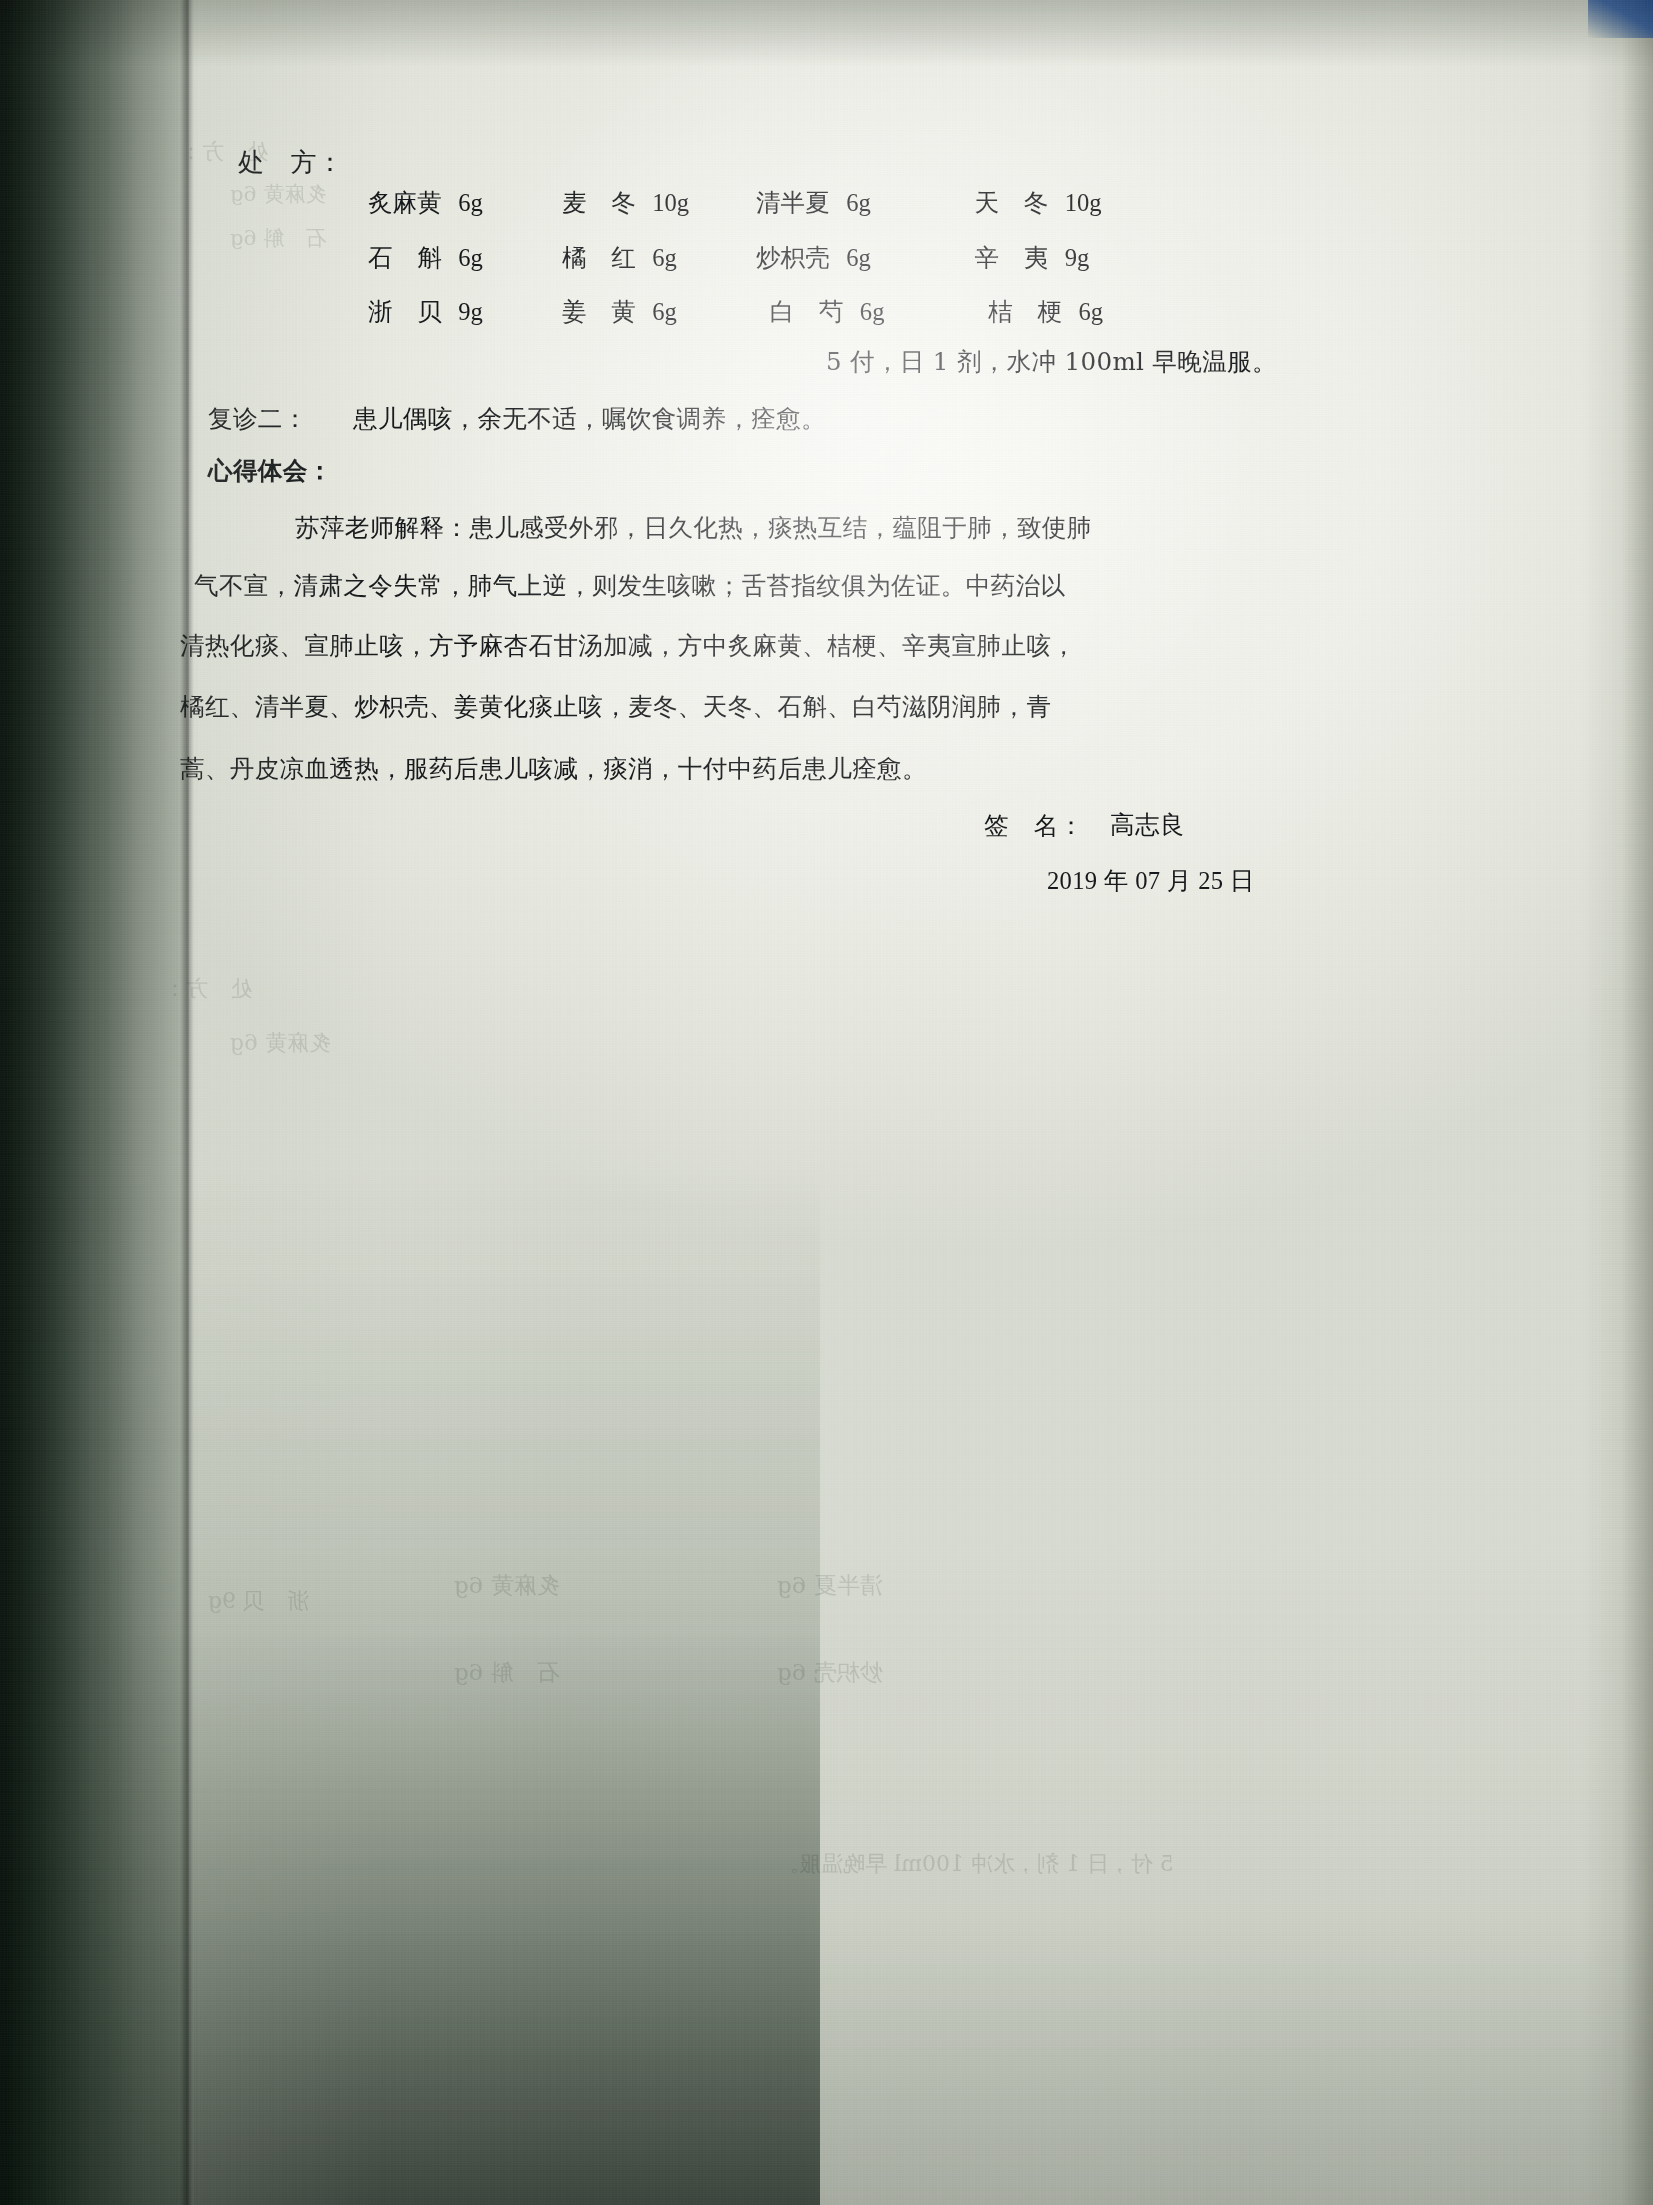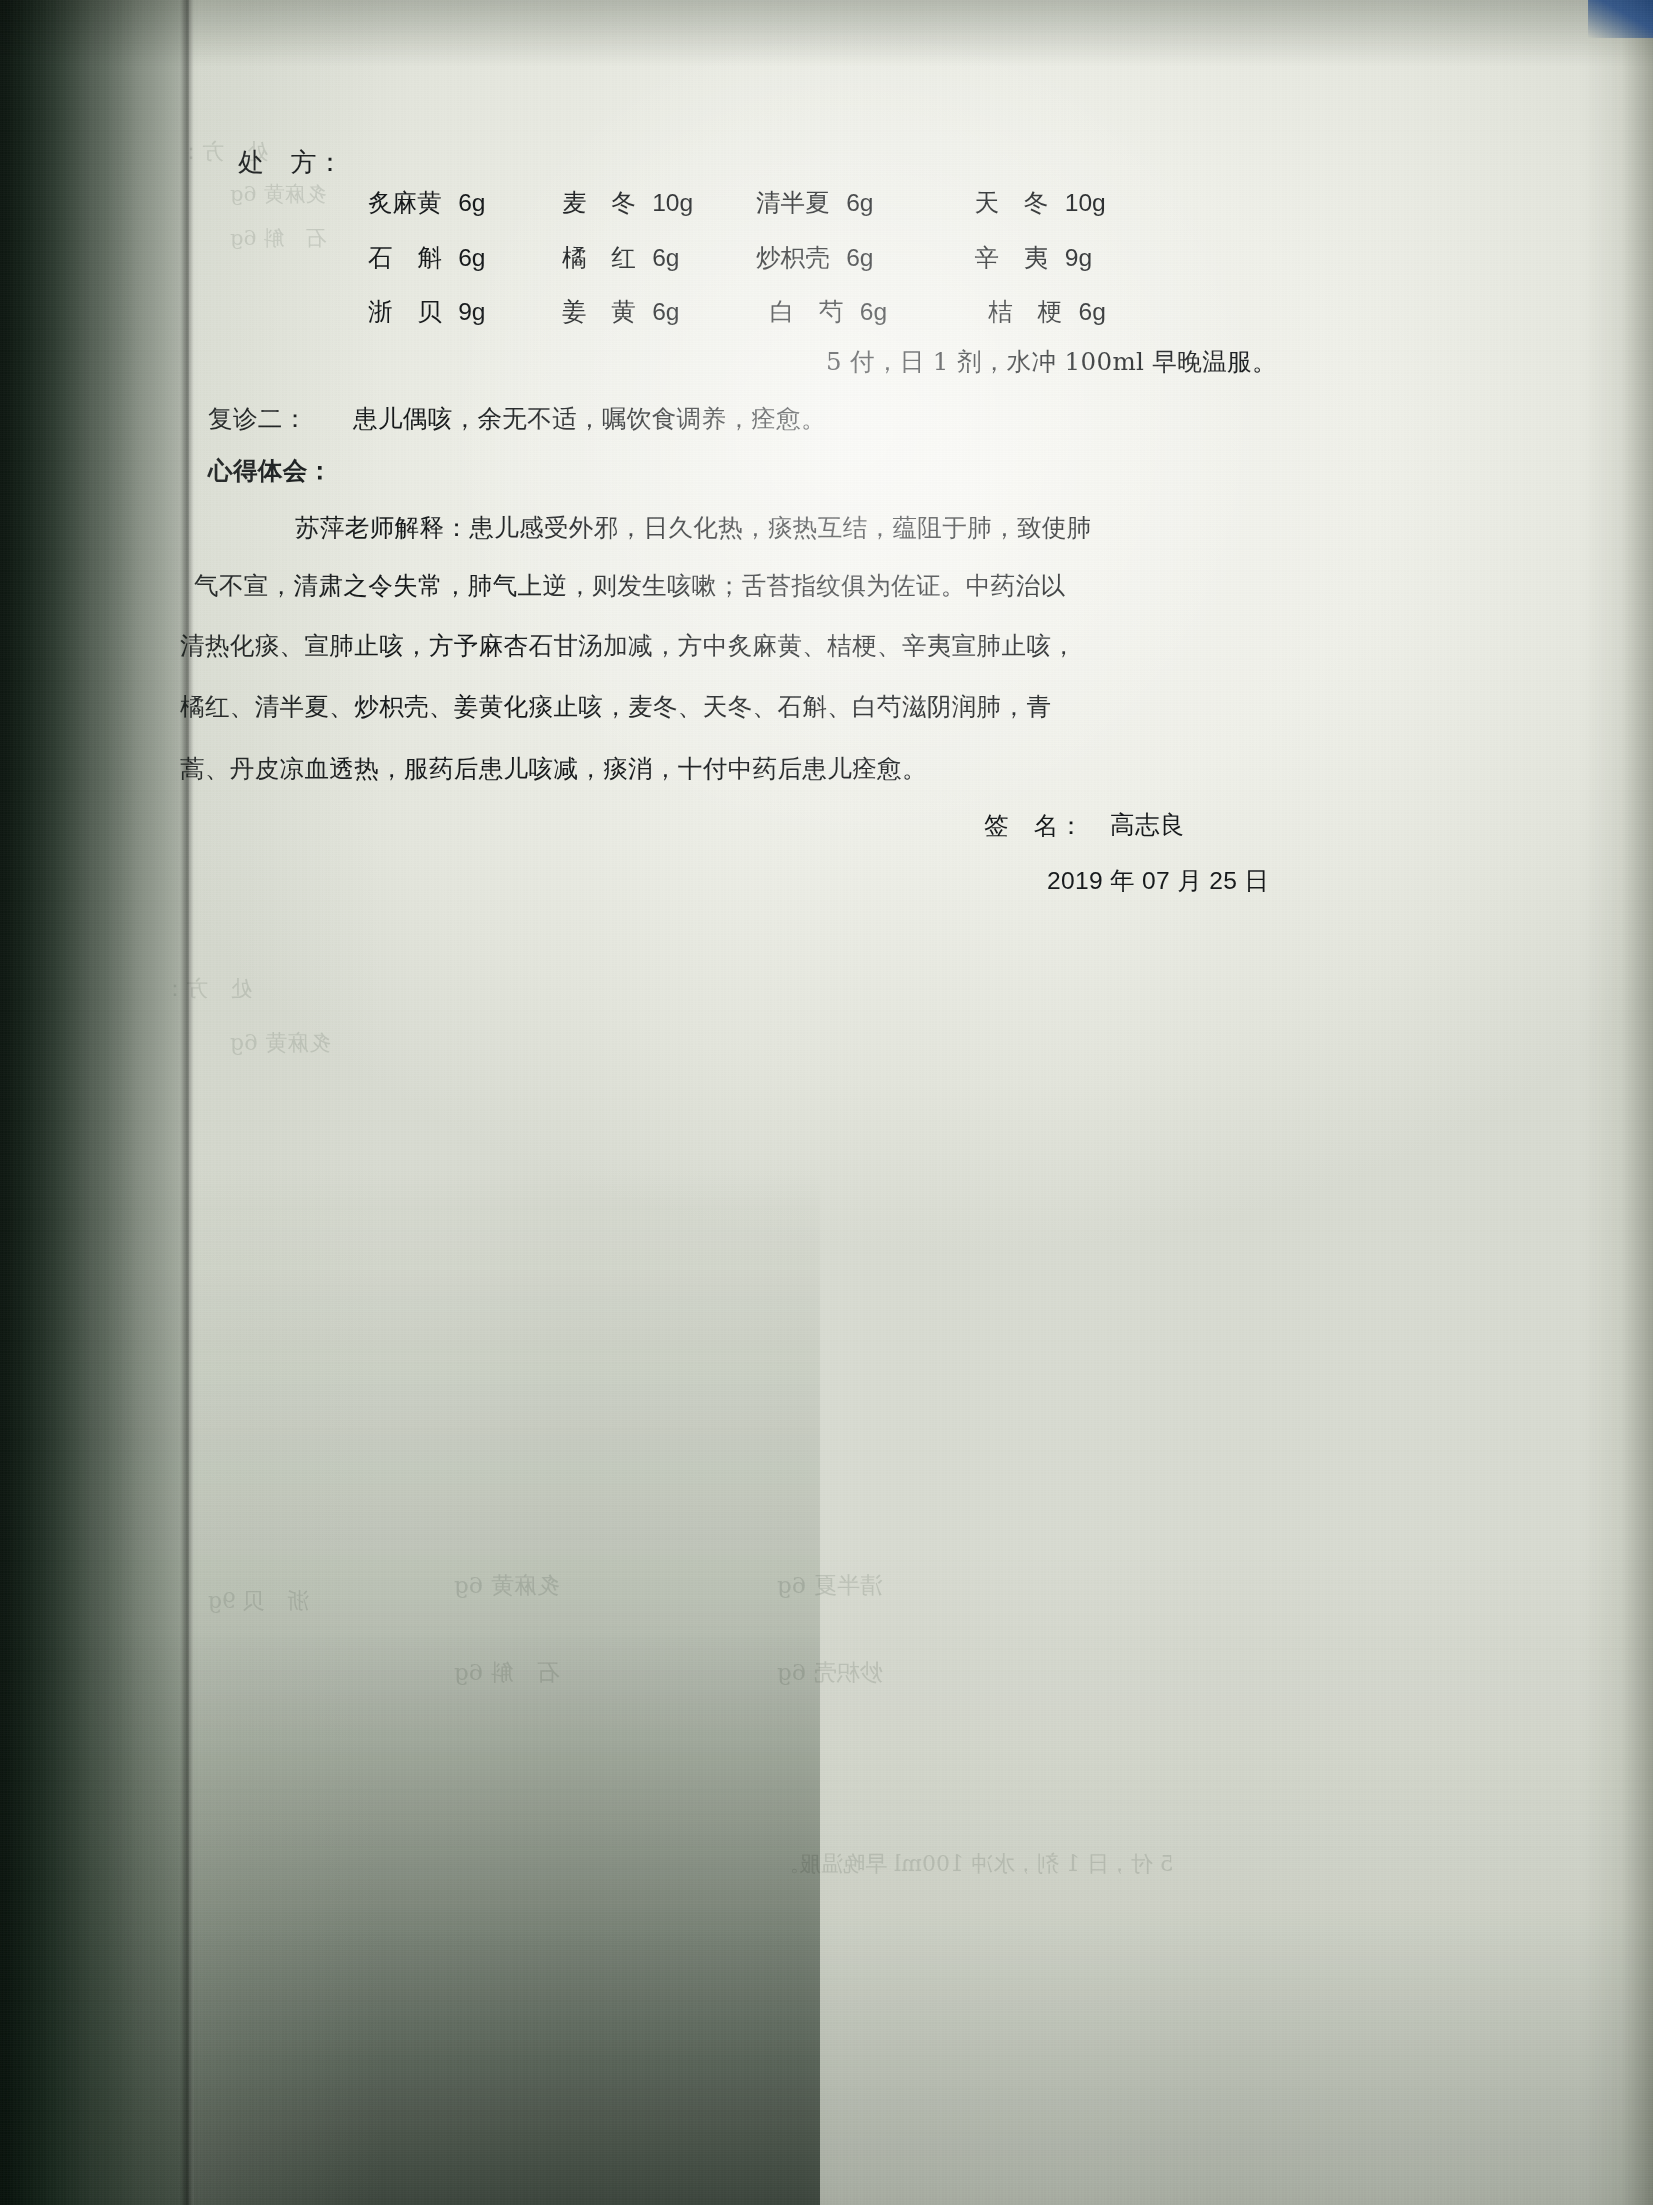--- a/index.html
+++ b/index.html
@@ -126,21 +126,21 @@
   }
   .ln {
     position: absolute;
     white-space: nowrap;
     font-family: "DejaVu Serif", "Liberation Serif", serif;
     letter-spacing: 0.3px;
   }
   .b { font-weight: 700; }
   .sz-lg { font-size: 26px; }
   .sz-md { font-size: 24.6px; }
-  .num { font-family: Liberation Sans, sans-serif; }
+  .num { font-family: Liberation Serif, serif; }
 
   
   .rx-row { position: absolute; display: flex; }
   .rx-cell { width: 194px; font-size: 24.6px; white-space: nowrap; }
   .sp2 { display: inline-block; width: 16.4px; }
 
   
   .grain {
     position: absolute; inset: 0;
     background-image:

